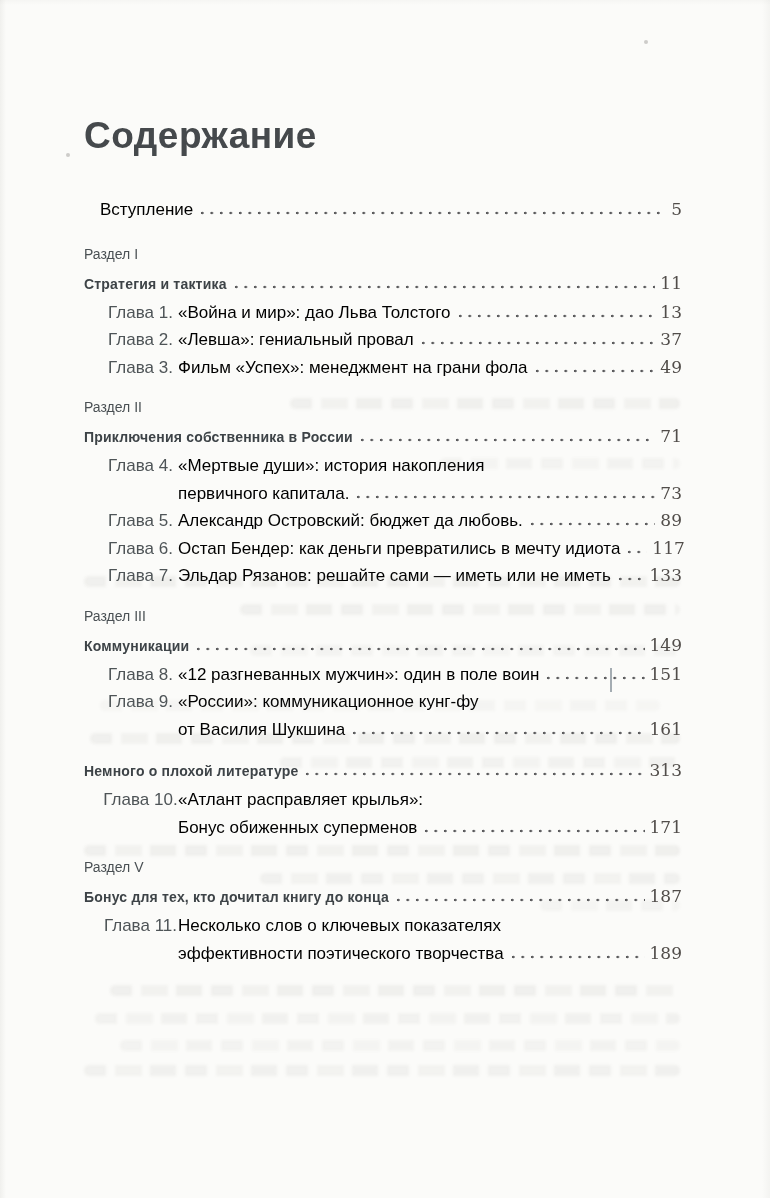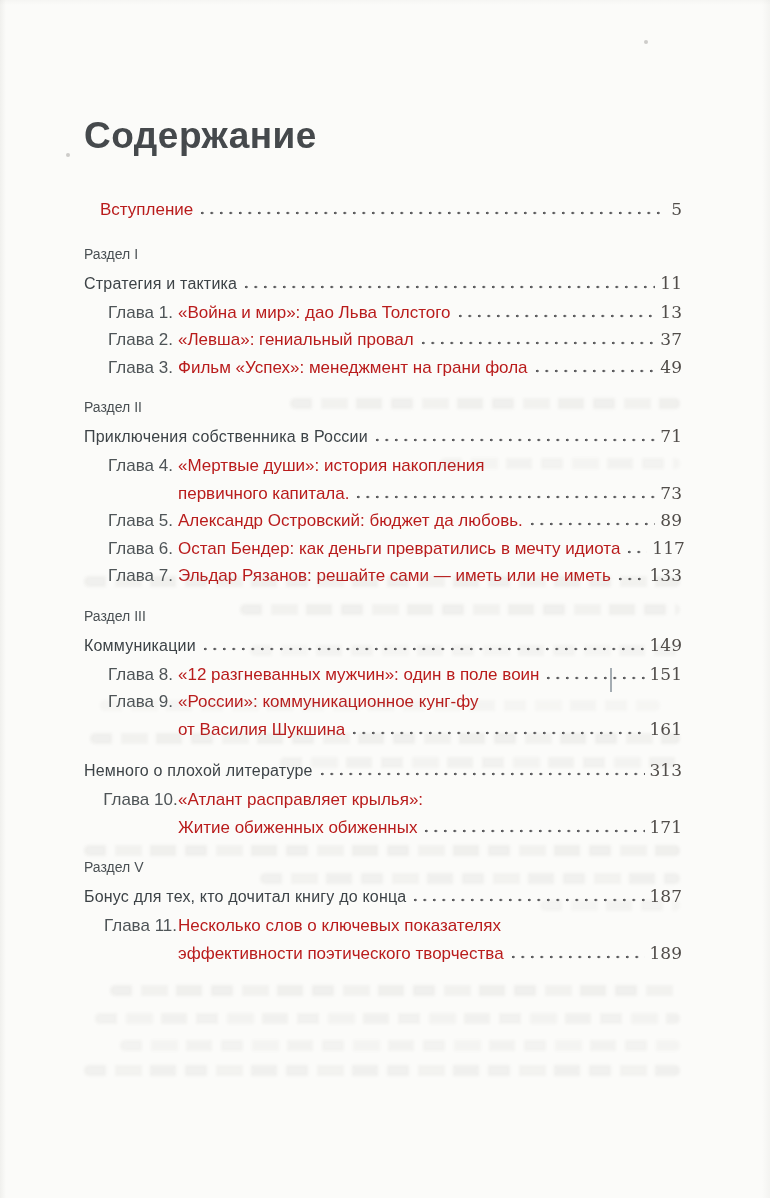--- a/index.html
+++ b/index.html
@@ -39,25 +39,25 @@
     min-width:20px;
   }
   .pagenum{
     font-family:"DejaVu Serif", serif;
     font-size:17px;color:#514d4a;
   }
   .intro-row{padding-left:16px;margin-bottom:16px;}
   .section{margin-top:12px;}
   .kicker{line-height:28px;font-size:14px;color:#4a5054;}
   .sec-title-row{line-height:30px;}
-  .sec-title{font-size:16px;font-weight:400;letter-spacing:.2px;color:#3d4347;}
+  .sec-title{font-size:14px;font-weight:700;letter-spacing:.2px;color:#3d4347;}
   .chapter{padding-left:19px;}
   .ch-label{flex:0 0 75px;color:#4e5457;text-align:center;}
   .ch-cont{padding-left:94px;} 
-  .ch-text{color:#b91c1c;}
+  .ch-text{color:#000000;}
   
   .ghost{
     position:absolute;height:11px;border-radius:5px;
     background:repeating-linear-gradient(90deg,
       rgba(125,122,115,.16) 0 22px, rgba(125,122,115,0) 22px 31px,
       rgba(125,122,115,.13) 31px 58px, rgba(125,122,115,0) 58px 66px,
       rgba(125,122,115,.17) 66px 92px, rgba(125,122,115,0) 92px 101px);
     filter:blur(1.6px);opacity:.55;pointer-events:none;
   }
   .artifact-line{
@@ -172,21 +172,21 @@
       <div class="row sec-title-row">
         <span class="sec-title">Немного о плохой литературе</span>
         <span class="leader"></span>
         <span class="pagenum">313</span>
       </div>
       <div class="row chapter">
         <span class="ch-label">Глава 10.</span>
         <span class="ch-text">«Атлант расправляет крылья»:</span>
       </div>
       <div class="row chapter ch-cont">
-        <span class="ch-text">Житие обиженных обиженных</span>
+        <span class="ch-text">Бонус обиженных суперменов</span>
         <span class="leader"></span>
         <span class="pagenum">171</span>
       </div>
     </div>
 
     <div class="section">
       <div class="kicker">Раздел V</div>
       <div class="row sec-title-row">
         <span class="sec-title">Бонус для тех, кто дочитал книгу до конца</span>
         <span class="leader"></span>

